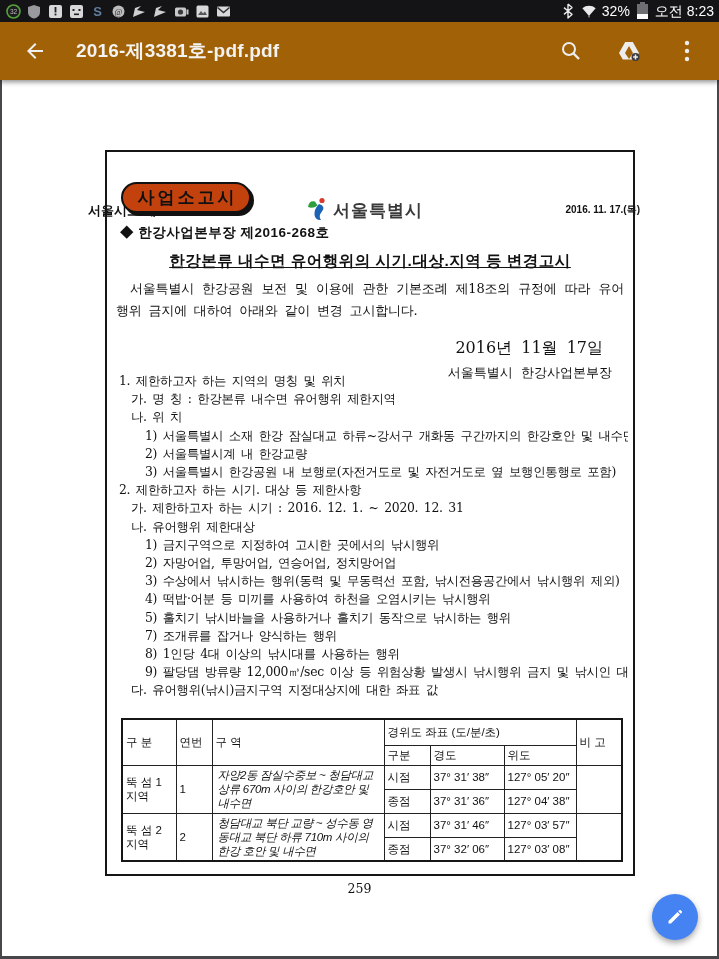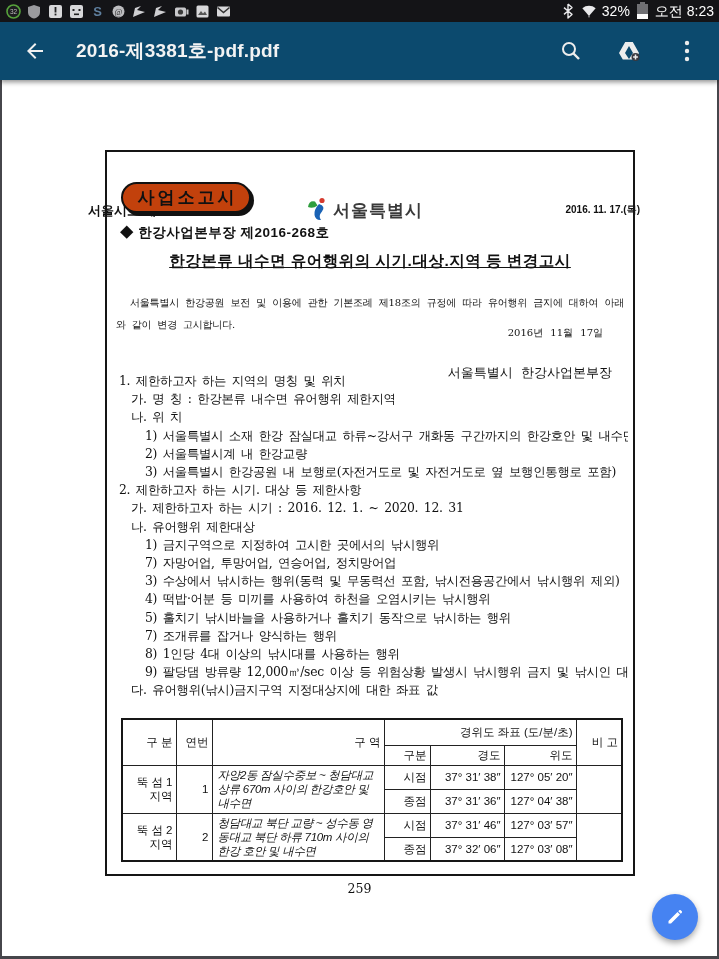--- a/index.html
+++ b/index.html
@@ -13,21 +13,21 @@
     display:flex; align-items:center; padding:0 5px; gap:5px; z-index:30; }
   .sicon { display:inline-flex; width:16px; height:16px; align-items:center; justify-content:center; }
   .sb-spacer { flex:1; }
   .sb-text { color:#fdfdfd; font-size:14px; line-height:22px; }
   .sb-batt { position:relative; width:11px; height:15px; background:#6f6f73; margin:0 2px;
     display:inline-block; }
   .sb-batt:before { content:""; position:absolute; top:-2px; left:3px; width:5px; height:2px; background:#6f6f73; }
   .sb-batt-fill { position:absolute; bottom:0; left:0; right:0; height:5px; background:#fdfdfd; }
 
   
-  .appbar { position:absolute; top:22px; left:0; right:0; height:58px; background:#0c4a6e;
+  .appbar { position:absolute; top:22px; left:0; right:0; height:58px; background:#a16207;
     display:flex; align-items:center; z-index:25; box-shadow:0 2px 5px rgba(0,0,0,.45); }
   .ab-back { margin-left:22px; width:26px; height:26px; display:flex; align-items:center; justify-content:center; cursor:pointer; }
   .ab-title { margin-left:28px; color:#f3f3f3; font-size:19px; font-weight:bold; letter-spacing:.2px;
     white-space:nowrap; overflow:hidden; flex:1; }
   .ab-actions { display:flex; align-items:center; gap:30px; margin-right:18px; }
   .ab-btn { width:28px; height:28px; display:flex; align-items:center; justify-content:center; cursor:pointer; }
 
   
   .viewer { position:absolute; top:80px; left:0; right:0; bottom:0; background:#46464b; }
   .pdfpage { position:absolute; top:0; left:2px; right:2px; bottom:3px; background:#ffffff; color:#111; }
@@ -44,35 +44,35 @@
 
   .badge { position:absolute; left:14px; top:30px; width:130px; height:31px; border:2px solid #111;
     border-radius:17px; box-shadow:3px 3px 0 0 #111; background:#c2410c;
     display:flex; align-items:center; justify-content:center;
     font-size:17px; font-weight:bold; letter-spacing:3px; padding-left:3px; }
 
   .noticeno { position:absolute; left:13px; top:72px; font-size:13.5px; font-weight:bold; letter-spacing:.5px; }
   .doctitle { position:absolute; left:0; right:0; top:99px; text-align:center; font-size:15.5px; font-weight:bold; letter-spacing:.5px;text-decoration:underline; }
 
   .serif { font-family:"DejaVu Serif","Liberation Serif",serif; }
-  .intro { position:absolute; left:9px; right:9px; top:126px; font-size:10px; line-height:22px;
-    text-align:justify; text-indent:14px; letter-spacing:-.2px; word-spacing:3px;margin-top:14px; }
-  .dateline { position:absolute; right:30px; top:174px; font-size:10px; word-spacing:4px; }
+  .intro { position:absolute; left:9px; right:9px; top:126px; font-size:13px; line-height:22px;
+    text-align:justify; text-indent:14px; letter-spacing:-.2px; word-spacing:3px; }
+  .dateline { position:absolute; right:30px; top:186px; font-size:16px; word-spacing:4px; }
   .signer   { position:absolute; right:21px; top:212px; font-size:13px; word-spacing:4px; }
 
   .list { position:absolute; left:9px; right:5px; top:220px; font-size:12.4px; letter-spacing:-.3px; word-spacing:2px; }
   .li { line-height:18.2px; white-space:nowrap; overflow:hidden; }
   .ind0 { padding-left:3px; }
   .ind1 { padding-left:15px; }
   .ind2 { padding-left:29px; }
 
   
   .cotable { position:absolute; left:14px; top:566px; width:500px; border-collapse:collapse;
     font-size:11.5px; table-layout:fixed; }
-  .cotable th, .cotable td { border:1px solid #222; text-align:right; vertical-align:middle;
+  .cotable th, .cotable td { border:1px solid #222; text-align:left; vertical-align:middle;
     padding:1px 3px; line-height:14px; font-weight:normal; }
   .cotable { border:2px solid #161616; }
   .cotable .c-area { text-align:left; padding-left:5px; letter-spacing:-.3px;font-style:italic; }
   .hrow1 th { height:26px; }
   .hrow2 th { height:20px; }
   .drow td { height:24px; }
 
   .pagenum { position:absolute; left:0; right:0; top:801px; text-align:center; font-size:12.5px; }
 
   
@@ -237,21 +237,21 @@
           <div class="li ind0">1. 제한하고자 하는 지역의 명칭 및 위치</div>
           <div class="li ind1">가. 명 칭 : 한강본류 내수면 유어행위 제한지역</div>
           <div class="li ind1">나. 위 치</div>
           <div class="li ind2">1) 서울특별시 소재 한강 잠실대교 하류~강서구 개화동 구간까지의 한강호안 및 내수면</div>
           <div class="li ind2">2) 서울특별시계 내 한강교량</div>
           <div class="li ind2">3) 서울특별시 한강공원 내 보행로(자전거도로 및 자전거도로 옆 보행인통행로 포함)</div>
           <div class="li ind0">2. 제한하고자 하는 시기. 대상 등 제한사항</div>
           <div class="li ind1">가. 제한하고자 하는 시기 : 2016. 12. 1. ~ 2020. 12. 31</div>
           <div class="li ind1">나. 유어행위 제한대상</div>
           <div class="li ind2">1) 금지구역으로 지정하여 고시한 곳에서의 낚시행위</div>
-          <div class="li ind2">7) 자망어업, 투망어업, 연승어업, 정치망어업</div>
+          <div class="li ind2">2) 자망어업, 투망어업, 연승어업, 정치망어업</div>
           <div class="li ind2">3) 수상에서 낚시하는 행위(동력 및 무동력선 포함, 낚시전용공간에서 낚시행위 제외)</div>
           <div class="li ind2">4) 떡밥·어분 등 미끼를 사용하여 하천을 오염시키는 낚시행위</div>
           <div class="li ind2">5) 훌치기 낚시바늘을 사용하거나 훌치기 동작으로 낚시하는 행위</div>
           <div class="li ind2">7) 조개류를 잡거나 양식하는 행위</div>
           <div class="li ind2">8) 1인당 4대 이상의 낚시대를 사용하는 행위</div>
           <div class="li ind2">9) 팔당댐 방류량 12,000㎥/sec 이상 등 위험상황 발생시 낚시행위 금지 및 낚시인 대피명령</div>
           <div class="li ind1">다. 유어행위(낚시)금지구역 지정대상지에 대한 좌표 값</div>
         </div>
 
         <table class="cotable">

